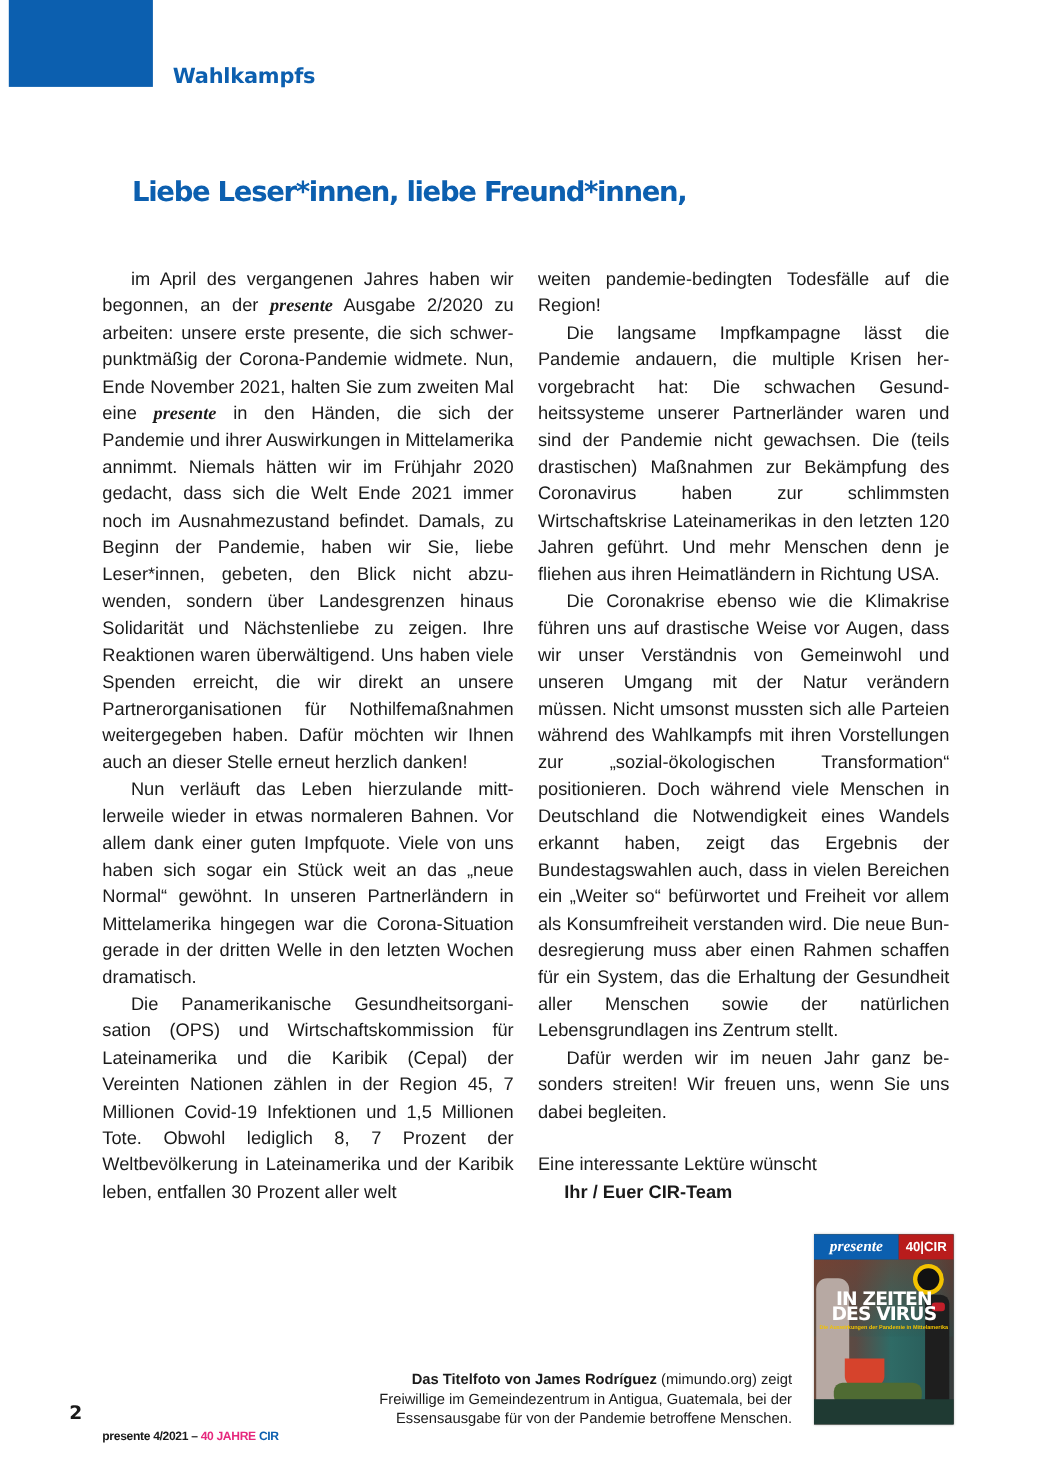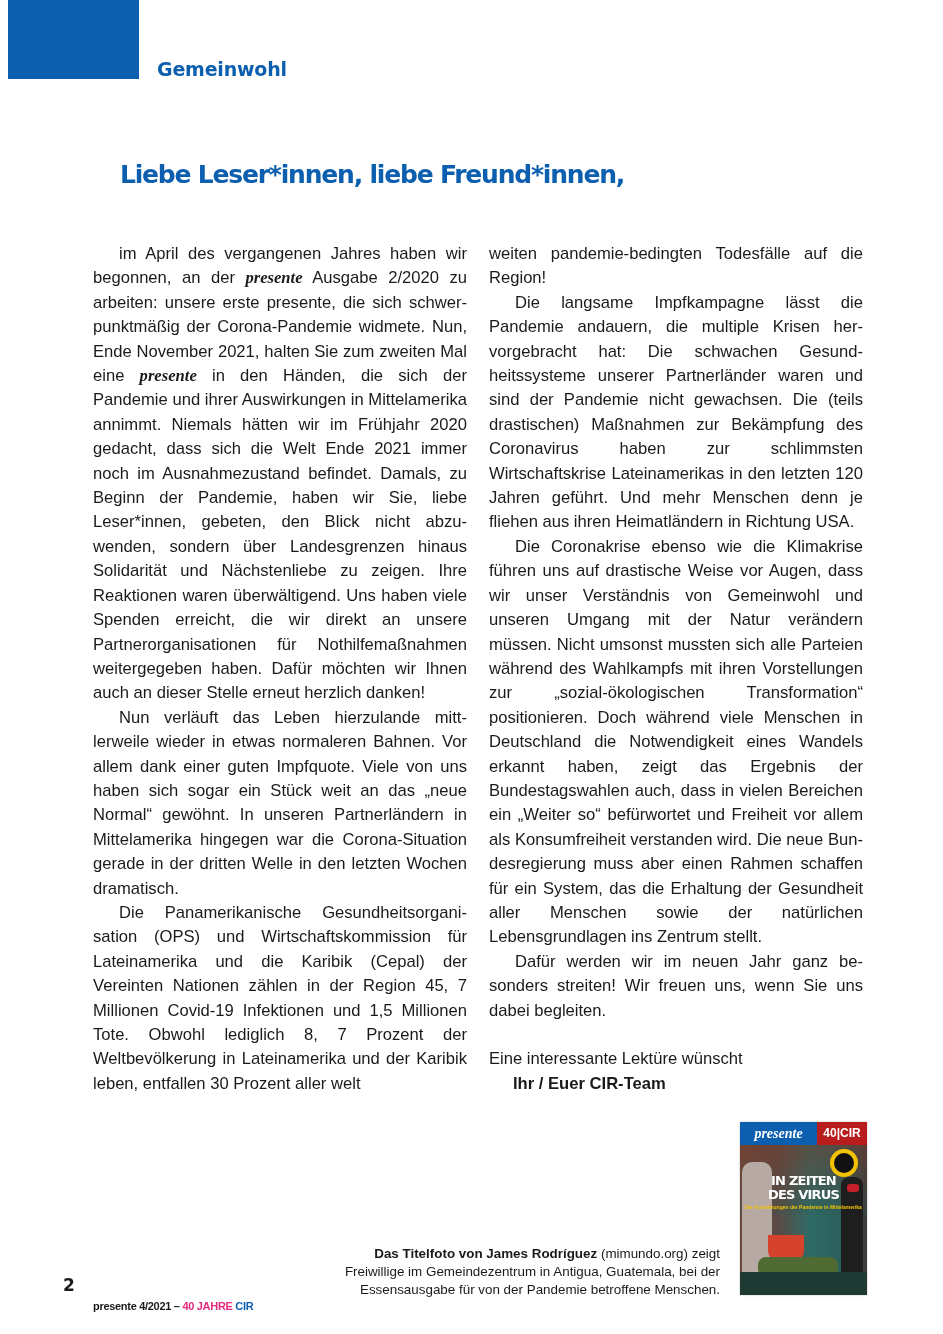--- a/index.html
+++ b/index.html
@@ -30,28 +30,28 @@
       background: linear-gradient(90deg, #6b4a3c 0%, #5a4a44 30%, #2f6b66 55%, #2a5f5c 80%, #3a3a3a 100%); }
     .cover-wall { position: absolute; left: 0; top: 23px; width: 100%; height: 70px; background: linear-gradient(180deg, rgba(120,60,45,0.55), rgba(40,90,85,0.2)); }
     .cover-person-left { position: absolute; left: 2px; top: 40px; width: 30px; height: 120px; background: #b7a9a3; border-radius: 10px 10px 0 0; }
     .cover-person-right { position: absolute; right: 4px; top: 55px; width: 22px; height: 100px; background: #1e1e1e; border-radius: 8px 8px 0 0; }
     .cover-mask { position: absolute; right: 8px; top: 62px; width: 12px; height: 8px; background: #c21f2a; border-radius: 3px; }
     .cover-bowl { position: absolute; left: 28px; top: 113px; width: 36px; height: 26px; background: #d6432c; border-radius: 0 0 10px 10px; }
     .cover-greens { position: absolute; left: 18px; top: 135px; width: 80px; height: 20px; background: #4f6b33; border-radius: 8px; }
     .cover-table { position: absolute; left: 0; top: 150px; width: 100%; height: 23px; background: #1f3a33; }
     .cover-sticker { position: absolute; left: 90px; top: 27px; width: 28px; height: 28px; border-radius: 50%; background: #f2c200; }
     .cover-sticker-inner { position: absolute; left: 94px; top: 31px; width: 20px; height: 20px; border-radius: 50%; background: #111; }
-    .cover-title { position: absolute; left: 0; top: 52px; width: 100%; text-align: center; color: #fff; font-family: "DejaVu Sans", sans-serif; font-weight: bold; font-size: 13px; line-height: 14px; letter-spacing: -0.8px; }
+    .cover-title { position: absolute; left: 0; top: 52px; width: 100%; text-align: center; color: #fff; font-family: "DejaVu Sans", sans-serif; font-weight: bold; font-size: 17px; line-height: 14px; letter-spacing: -0.8px; }
     .cover-sub { position: absolute; left: 0; top: 82px; width: 100%; text-align: center; color: #f2c200; font-family: "Liberation Sans", sans-serif; font-weight: bold; font-size: 5px; line-height: 6px; }
   </style>
 </head>
 <body>
 
 <div class="blue-block"></div>
-<div class="section-label">Gemeinwohl</div>
+<div class="section-label">Wahlkampfs</div>
 <h1 class="headline" style="margin:0;">Liebe Leser*innen, liebe Freund*innen,</h1>
 
 <div class="col col-left" id="col-left">
     <p class="indent"><span>im April des vergangenen Jahres haben wir begonnen, an der </span><em>presente</em><span> Ausgabe 2/2020 zu arbeiten: unsere erste presente, die sich schwer­punktmäßig der Corona-Pandemie widmete. Nun, Ende November 2021, halten Sie zum zweiten Mal eine </span><em>presente</em><span> in den Hän­den, die sich der Pandemie und ihrer Auswir­kungen in Mittelamerika annimmt. Niemals hätten wir im Frühjahr 2020 gedacht, dass sich die Welt Ende 2021 immer noch im Aus­nahmezustand befindet. Damals, zu Beginn der Pandemie, haben wir Sie, liebe Leser*innen, gebeten, den Blick nicht abzu­wenden, sondern über Landesgrenzen hinaus Solidarität und Nächstenliebe zu zeigen. Ihre Reaktionen waren überwältigend. Uns haben viele Spenden erreicht, die wir direkt an unse­re Partnerorganisationen für Nothilfemaß­nahmen weitergegeben haben. Dafür möchten wir Ihnen auch an dieser Stelle er­neut herzlich danken!</span></p>
     <p class="indent"><span>Nun verläuft das Leben hierzulande mitt­lerweile wieder in etwas normaleren Bahnen. Vor allem dank einer guten Impfquote. Viele von uns haben sich sogar ein Stück weit an das „neue Normal“ gewöhnt. In unseren Part­nerländern in Mittelamerika hingegen war die Corona-Situation gerade in der dritten Welle in den letzten Wochen dramatisch.</span></p>
     <p class="indent"><span>Die Panamerikanische Gesundheitsorgani­sation (OPS) und Wirtschaftskommission für Lateinamerika und die Karibik (Cepal) der Vereinten Nationen zählen in der Region 45, 7 Millionen Covid-19 Infektionen und 1,5 Millio­nen Tote. Obwohl lediglich 8, 7 Prozent der Weltbevölkerung in Lateinamerika und der Karibik leben, entfallen 30 Prozent aller welt­</span></p>
   </div>
 <div class="col col-right" id="col-right">
 <p class="cont"><span>weiten pandemie-bedingten Todesfälle auf die Region!</span></p>
     <p class="indent"><span>Die langsame Impfkampagne lässt die Pandemie andauern, die multiple Krisen her­vorgebracht hat: Die schwachen Gesund­heitssysteme unserer Partnerländer waren und sind der Pandemie nicht gewachsen. Die (teils drastischen) Maßnahmen zur Bekämp­fung des Coronavirus haben zur schlimmsten Wirtschaftskrise Lateinamerikas in den letz­ten 120 Jahren geführt. Und mehr Menschen denn je fliehen aus ihren Heimatländern in Richtung USA.</span></p>

